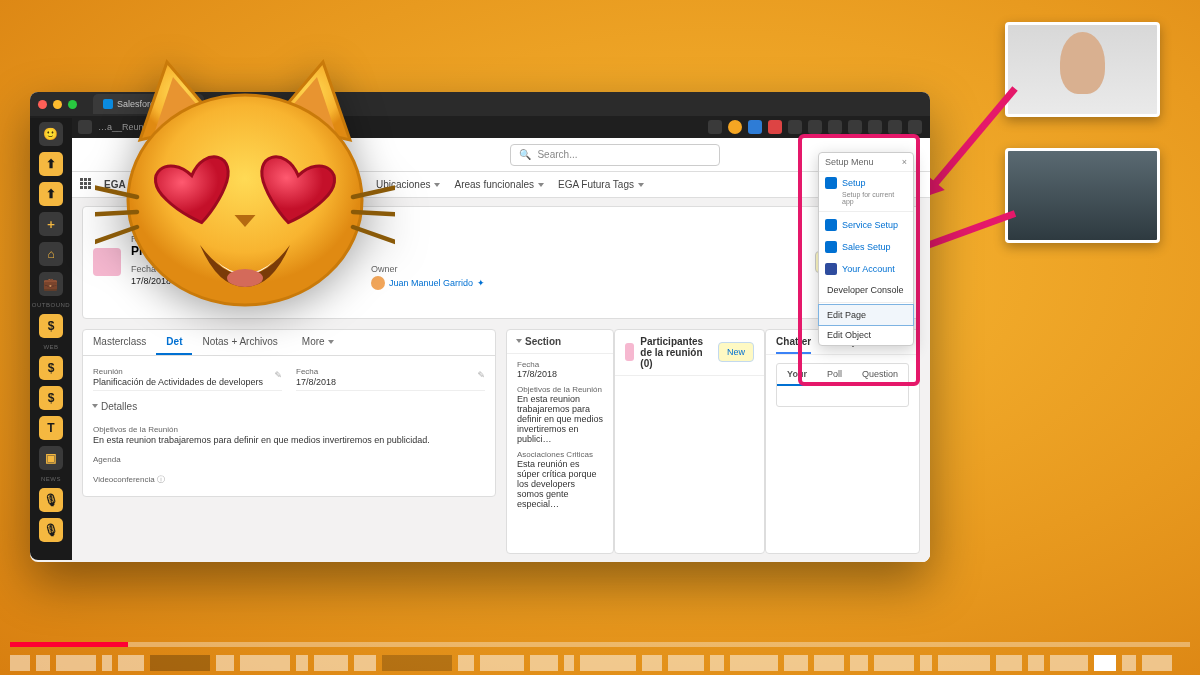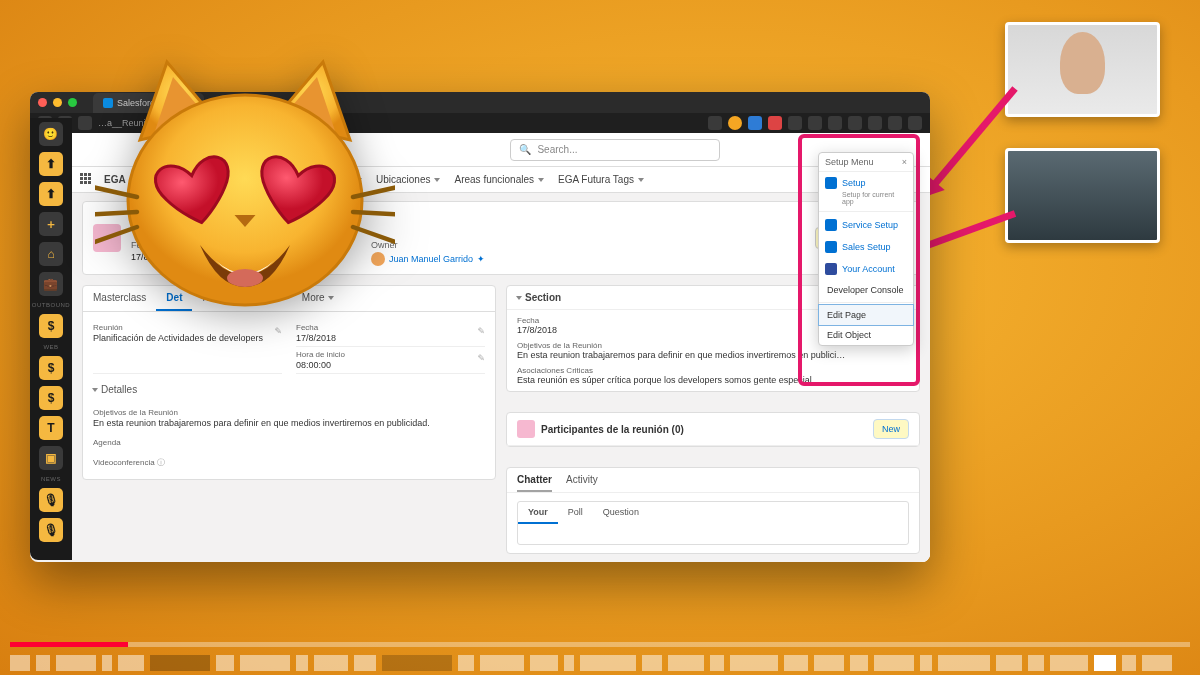--- a/index.html
+++ b/index.html
@@ -92,21 +92,21 @@
   .rbody .rl{color:#666;font-size:8px;}
 
   .related-head{display:flex;align-items:center;gap:6px;padding:6px 10px;border-bottom:1px solid #eee;}
   .related-head .ric{width:18px;height:18px;border-radius:3px;background:#f6b8d0;}
   .related-head .rt{font-size:10px;font-weight:600;color:#333;}
   .related-head .new{margin-left:auto;}
   .btn.new{color:#0070d2;border-color:#c3d9ee;font-size:9px;padding:0 8px;height:20px;}
 
   .chatter .ctabs{display:flex;gap:14px;padding:6px 10px 0;font-size:10px;border-bottom:1px solid #eee;}
   .chatter .ct{padding-bottom:5px;color:#555;cursor:pointer;}
-  .chatter .ct.active{color:#333;border-bottom:2px solid #a3a3a3;font-weight:600;}
+  .chatter .ct.active{color:#333;border-bottom:2px solid #3b82f6;font-weight:600;}
   .composer{margin:8px 10px;border:1px solid #ddd;border-radius:3px;}
   .composer .ctabs2{display:flex;font-size:9px;color:#555;}
   .composer .ctabs2 .c2{padding:5px 10px;cursor:pointer;}
   .composer .ctabs2 .c2.active{font-weight:600;border-bottom:2px solid #0070d2;}
 
   
   .setup-pop{position:absolute;right:16px;top:60px;width:96px;background:#fff;border:1px solid #ccc;border-radius:4px;box-shadow:0 4px 16px rgba(0,0,0,.2);font-size:9px;z-index:20;}
   .setup-pop .hdr{padding:4px 6px;color:#666;border-bottom:1px solid #eee;display:flex;justify-content:space-between;}
   .setup-pop .hdr .x{cursor:pointer;color:#888;}
   .setup-pop .item{padding:5px 6px;display:flex;align-items:center;gap:5px;cursor:pointer;color:#0070d2;}
@@ -254,43 +254,38 @@
                 <div class="l">Reunión</div>
                 <div class="v">Planificación de Actividades de developers</div>
                 <span class="pen pen-ico"></span>
               </div>
               <div>
                 <div class="fld">
                   <div class="l">Fecha</div>
                   <div class="v">17/8/2018</div>
                   <span class="pen pen-ico"></span>
                 </div>
-                <div class="fld">
-                  <div class="l">Hora de inicio</div>
-                  <div class="v">08:00:00</div>
-                  <span class="pen pen-ico"></span>
-                </div>
               </div>
             </div>
             <div class="collapser">Detalles</div>
             <div class="fld" style="border:none">
               <div class="l">Objetivos de la Reunión</div>
               <div class="v">En esta reunion trabajaremos para definir en que medios invertiremos en publicidad.</div>
             </div>
             <div class="fld" style="border:none">
               <div class="l">Agenda</div>
             </div>
             <div class="fld" style="border:none">
               <div class="l"><span>Videoconferencia</span> <span class="info-ico"></span></div>
             </div>
           </div>
         </div>
       </div>
 
-      <div style="display:flex;flex-direction:column;gap:20px;">
+      <div style="display:flex;flex-direction:row;gap:0;">
         <div class="card">
           <div class="section-head">Section</div>
           <div class="rbody">
             <div>
                 <div class="rl">Fecha</div>
                 <div>17/8/2018</div>
               </div>
             <div>
                 <div class="rl">Objetivos de la Reunión</div>
                 <div>En esta reunion trabajaremos para definir en que medios invertiremos en publici…</div>

